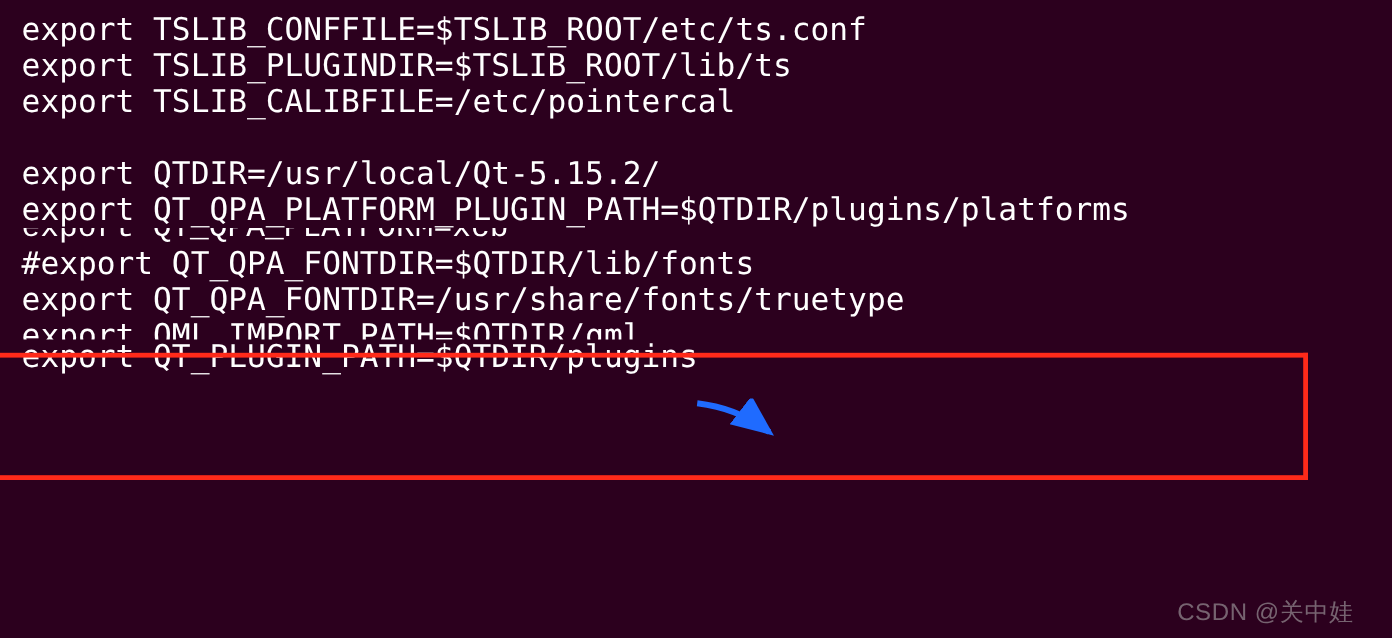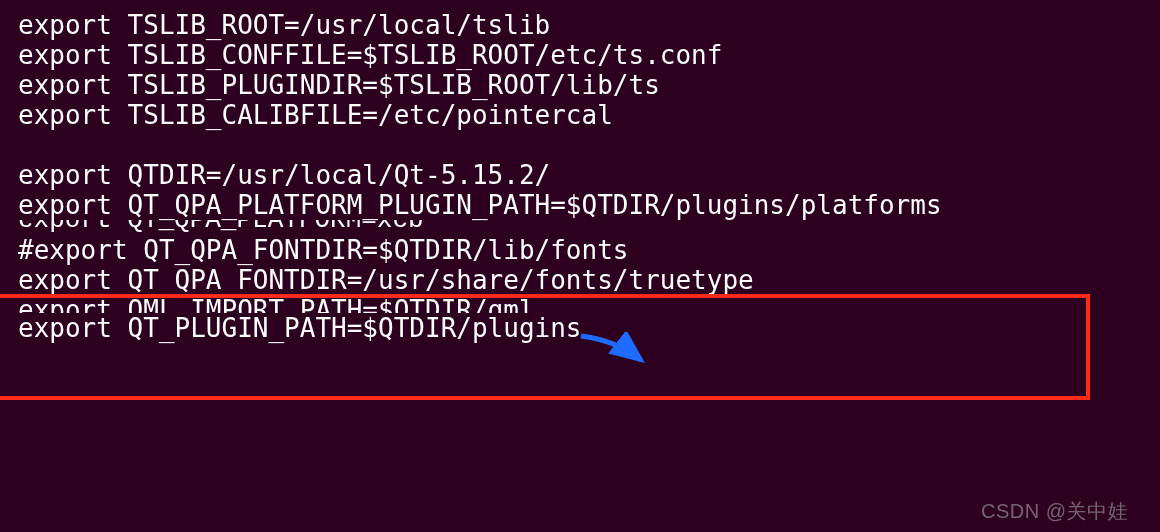--- a/index.html
+++ b/index.html
@@ -28,21 +28,20 @@
   .watermark{
     position:absolute;right:32px;bottom:6px;
     font-family:Liberation Sans, sans-serif;font-size:20px;
     color:rgba(180,180,180,.55);letter-spacing:.5px;
   }
 </style>
 </head>
 <body>
 
 <div class="term">
-  <div class="line">export TSLIB_ROOT=/usr/local/tslib</div>
   <div class="line">export TSLIB_CONFFILE=$TSLIB_ROOT/etc/ts.conf</div>
   <div class="line">export TSLIB_PLUGINDIR=$TSLIB_ROOT/lib/ts</div>
   <div class="line">export TSLIB_CALIBFILE=/etc/pointercal</div>
   <div class="line"></div>
   <div class="line">export QTDIR=/usr/local/Qt-5.15.2/</div>
   <div class="line">export QT_QPA_PLATFORM_PLUGIN_PATH=$QTDIR/plugins/platforms</div>
   <div class="half-top">
       <div class="line">export QT_QPA_PLATFORM=xcb</div>
     </div>
   <div class="line">#export QT_QPA_FONTDIR=$QTDIR/lib/fonts</div>

